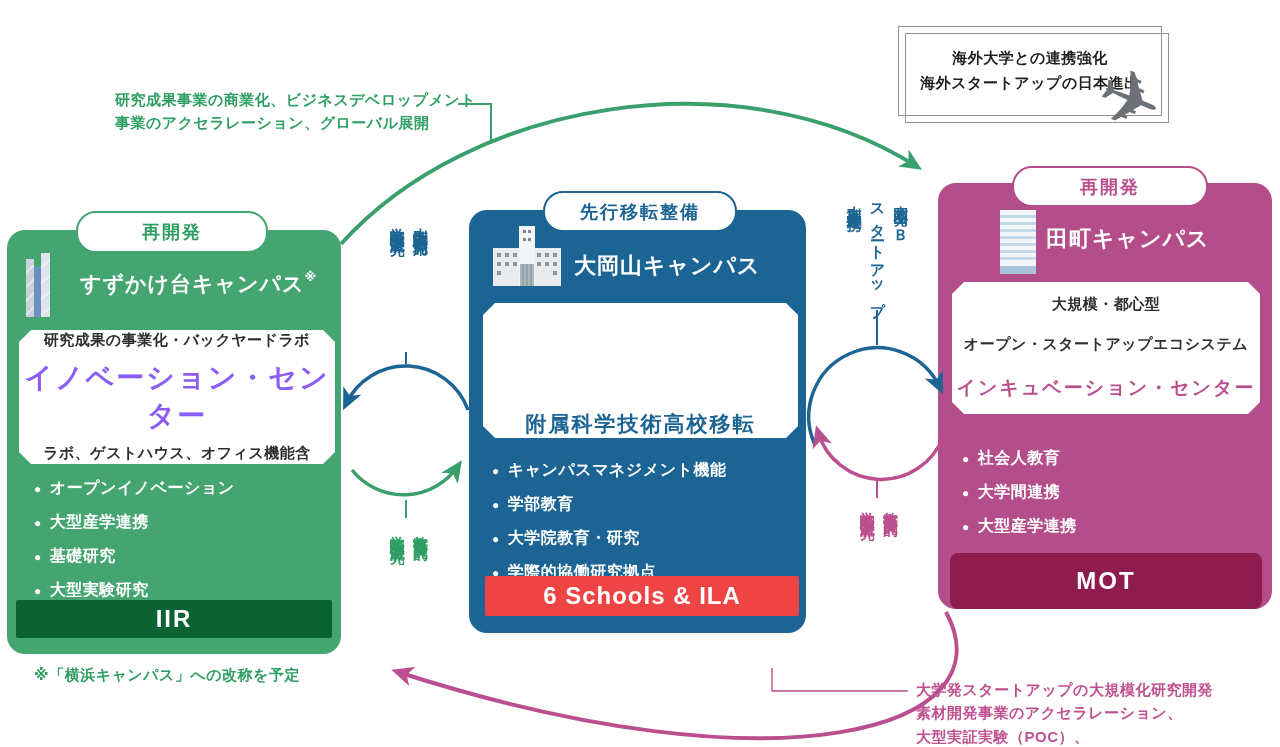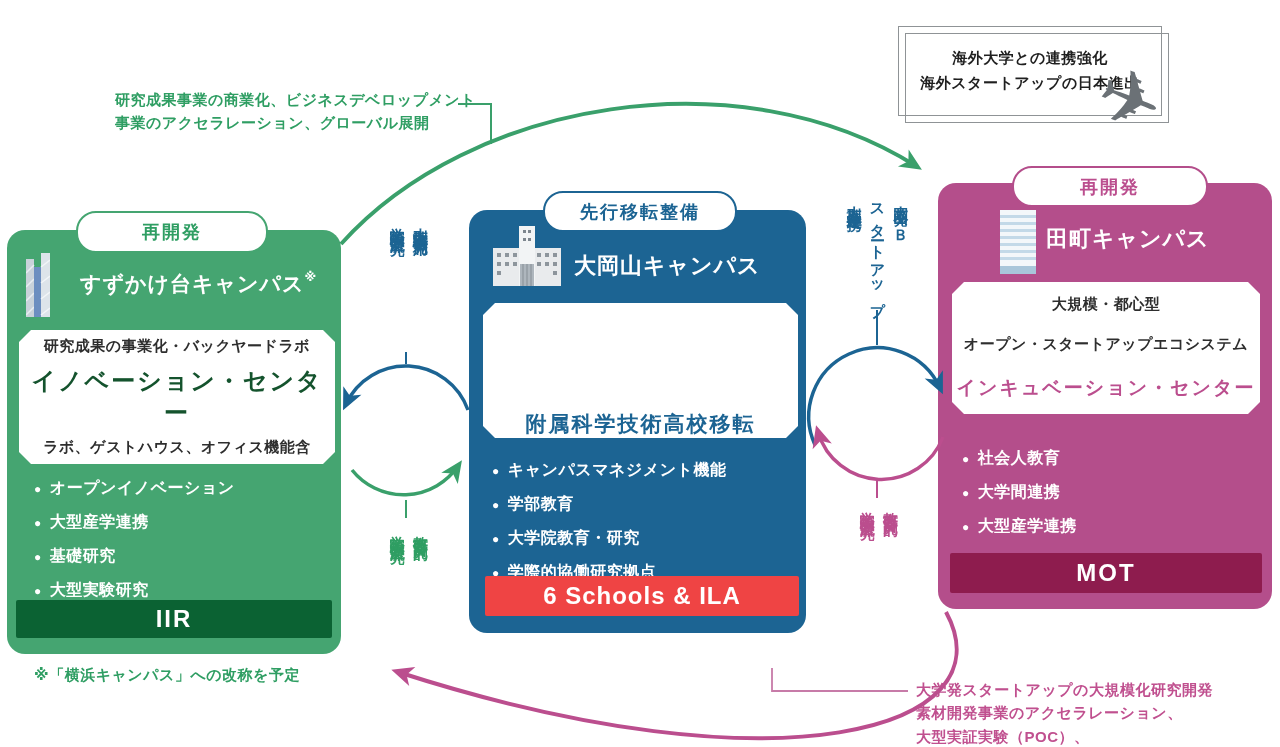--- a/index.html
+++ b/index.html
@@ -25,21 +25,21 @@
     position:absolute;z-index:3;color:#fff;font-weight:700;letter-spacing:1px;white-space:nowrap;
   }
   .title-note{font-size:12px;vertical-align:top;}
   .whitebox{
     position:absolute;z-index:3;background:#fff;
     clip-path:polygon(12px 0,calc(100% - 12px) 0,100% 12px,100% calc(100% - 12px),calc(100% - 12px) 100%,12px 100%,0 calc(100% - 12px),0 12px);
     display:flex;flex-direction:column;align-items:center;justify-content:center;gap:9px;
     text-align:center;
   }
   .wb-line{font-size:15px;font-weight:700;color:#2e2e2e;letter-spacing:.5px;}
-  .wb-accent-green{font-size:24px;font-weight:700;color:#14532d;letter-spacing:2px;}
+  .wb-accent-green{font-size:28px;font-weight:700;color:#8b5cf6;letter-spacing:2px;}
   .wb-accent-blue{font-size:21px;font-weight:700;color:#1c6493;letter-spacing:2px;}
   .wb-accent-pink{font-size:19px;font-weight:700;color:#bb4e8e;letter-spacing:2px;}
   .bullets{position:absolute;z-index:3;display:flex;flex-direction:column;gap:13px;
     color:#fff;font-size:16px;font-weight:700;letter-spacing:.5px;}
   .bullet-item{display:flex;align-items:center;gap:8px;white-space:nowrap;}
   .bullet-dot{font-size:12px;}
   .bar{
     position:absolute;z-index:3;display:flex;align-items:center;justify-content:center;
     color:#fff;font-weight:700;font-size:24px;letter-spacing:2px;border-radius:2px;
   }
@@ -218,21 +218,21 @@
       </div>
       <div class="bullet-item">
         <span class="bullet-dot">●</span>
         <span>大学間連携</span>
       </div>
       <div class="bullet-item">
         <span class="bullet-dot">●</span>
         <span>大型産学連携</span>
       </div>
     </div>
-  <div class="bar red" style="left:950px;top:533px;width:312px;height:40px;">MOT</div>
+  <div class="bar red" style="left:950px;top:533px;width:312px;height:56px;border-radius:8px;">MOT</div>
 
   <div class="vtext blue" style="left:386px;top:196px;">
     <span>大型実験研究利用</span>
     <span>学際的交流研究</span>
   </div>
   <div class="vtext green" style="left:386px;top:504px;">
     <span>教育研究目的</span>
     <span>学際的交流研究</span>
   </div>
   <div class="vtext blue" style="left:843px;top:174px;">

